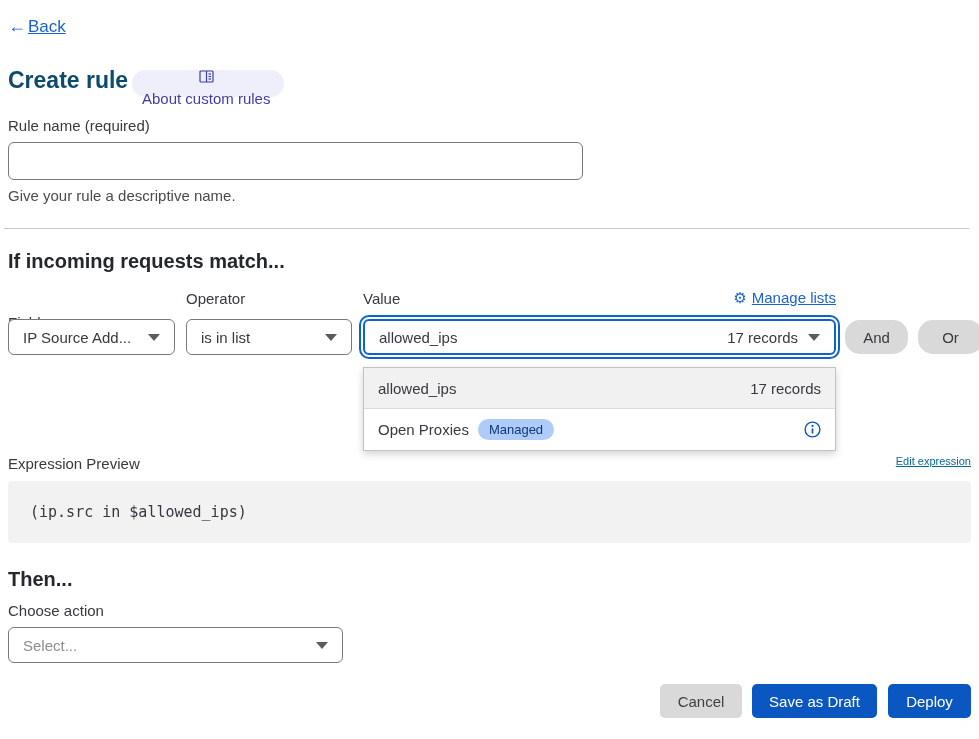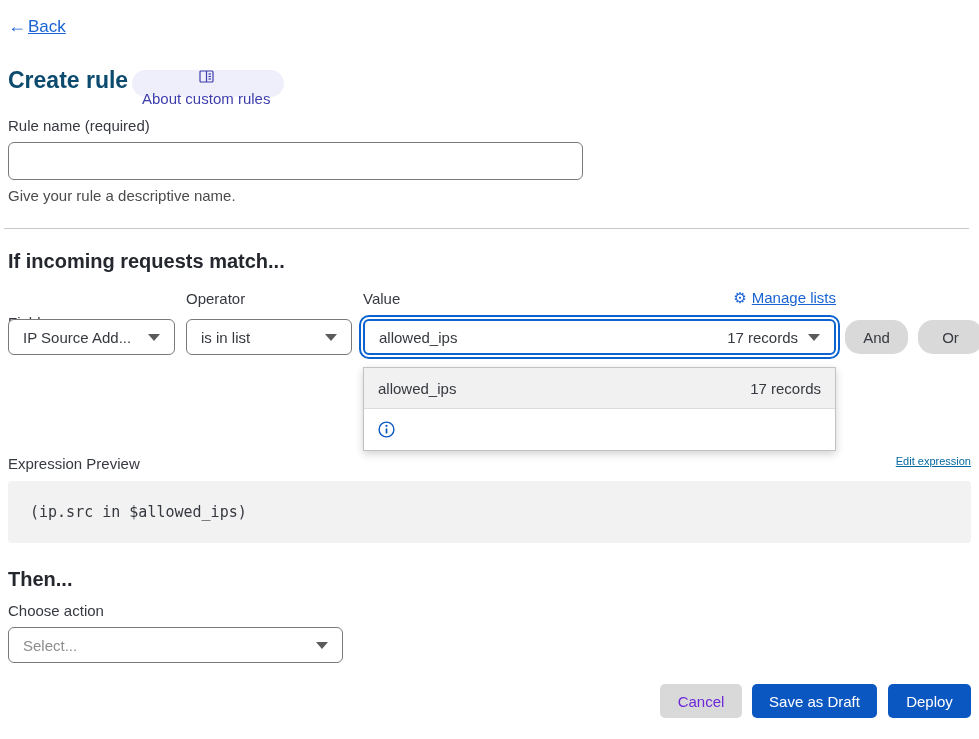--- a/index.html
+++ b/index.html
@@ -137,21 +137,21 @@
   .action-label { left: 8px; top: 602px; }
   .action-select { left: 8px; top: 627px; width: 335px; }
   .placeholder { color: #8d8d8d; }
 
   
   .footer-btn {
     height: 34px; border: none; border-radius: 5px;
     font-size: 15px; cursor: pointer;
     font-family: "Liberation Sans", sans-serif;
   }
-  .cancel-btn { left: 660px; top: 684px; width: 82px; background: #d9d9d9; color: #6d28d9; }
+  .cancel-btn { left: 660px; top: 684px; width: 82px; background: #d9d9d9; color: #404040; }
   .blue-btn { background: #0b57c2; color: #ffffff; }
   .save-draft-btn { left: 752px; top: 684px; width: 125px; }
   .deploy-btn { left: 888px; top: 684px; width: 83px; }
 
   .book-icon svg, .info-icon svg { display: block; }
 </style>
 </head>
 <body>
 
 <a class="abs back-link">
@@ -210,20 +210,24 @@
 
 <button class="abs gray-btn and-btn">And</button>
 <button class="abs gray-btn or-btn">Or</button>
 
 <div class="abs dropdown-panel">
   <div class="dropdown-row selected">
     <span>allowed_ips</span>
     <span>17 records</span>
   </div>
   <div class="dropdown-row">
+    <span class="row-left">
+      <span>Open Proxies</span>
+      <span class="managed-pill">Managed</span>
+    </span>
     <span class="info-icon">
       <svg width="17" height="17" viewBox="0 0 17 17">
         <circle cx="8.5" cy="8.5" r="7.4" fill="none" stroke="#0b57c2" stroke-width="1.4"></circle>
         <circle cx="8.5" cy="4.9" r="1.05" fill="#0b57c2"></circle>
         <rect x="7.65" y="7.2" width="1.7" height="5.4" rx="0.85" fill="#0b57c2"></rect>
       </svg>
     </span>
   </div>
 </div>
 

